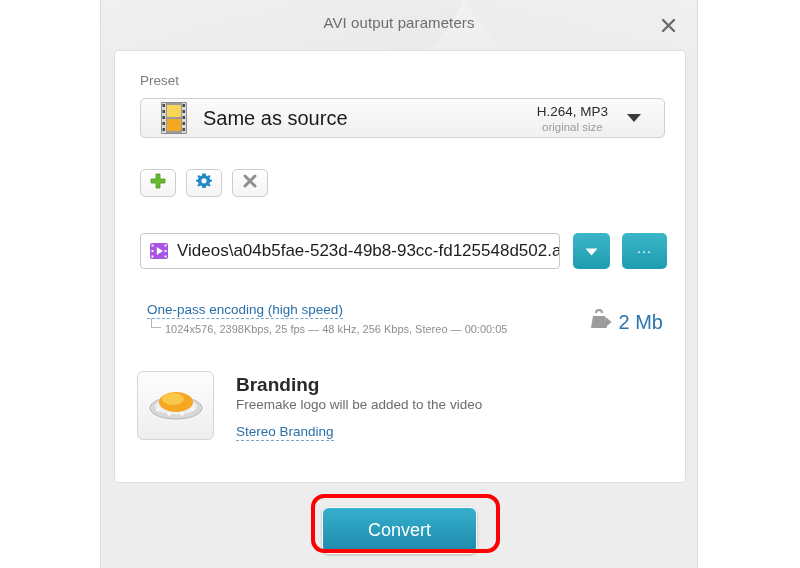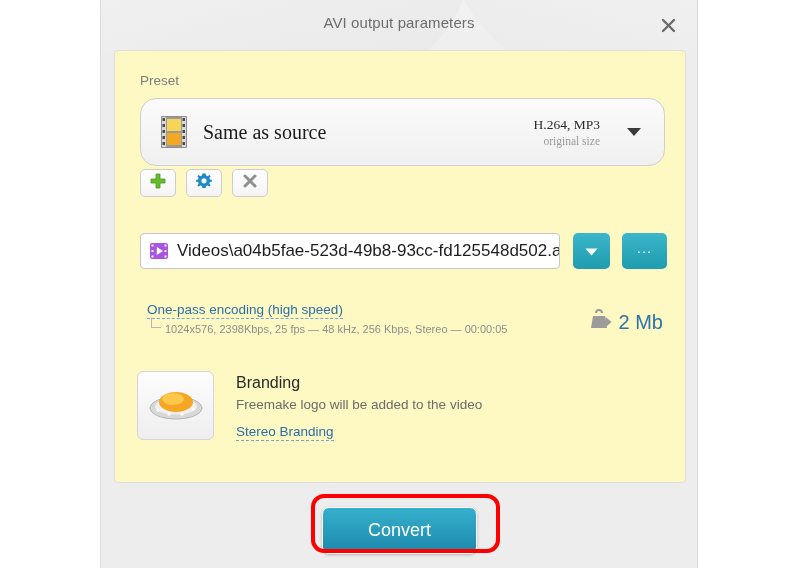--- a/index.html
+++ b/index.html
@@ -46,43 +46,43 @@
   .close-btn {
     position: absolute; right: 16px; top: 12px;
     width: 26px; height: 26px; cursor: pointer;
     display: flex; align-items: center; justify-content: center;
   }
   .close-btn svg { display:block; }
 
   
   .panel {
     position: absolute; left: 13px; top: 50px; width: 572px; height: 433px;
-    background: #fef9c3;
+    background: #ffffff;
     border: 1px solid #dedede;
     border-radius: 4px;
   }
 
   .field-label {
     position: absolute; font-size: 13.5px; color: #7d7d7d;
   }
 
   
   .preset-combo {
-    position: absolute; left: 25px; top: 47px; width: 525px; height: 68px;
+    position: absolute; left: 25px; top: 47px; width: 525px; height: 40px;
     background: linear-gradient(180deg,#fbfbfb 0%,#f0f0f0 100%);
     border: 1px solid #cfcfcf;
-    border-radius: 16px;
-    display: flex; align-items: center; cursor: pointer; font-family: Liberation Serif, serif;
+    border-radius: 5px;
+    display: flex; align-items: center; cursor: pointer;
   }
   .film-icon { width: 26px; height: 32px; margin-left: 20px; flex: none; position: relative; }
   .preset-name {
     margin-left: 16px; font-size: 20px; color: #1b1b1b; flex: 1;
     font-weight: 400;
   }
-  .preset-meta { text-align: right; margin-right: 26px; }
+  .preset-meta { text-align: center; margin-right: 18px; }
   .preset-meta .line1 { font-size: 13.5px; color: #2b2b2b; }
   .preset-meta .line2 { font-size: 11.5px; color: #9a9a9a; margin-top: 2px; }
   .caret-down { margin-right: 22px; flex: none; }
 
   
   .btn-row { position: absolute; left: 25px; top: 118px; display: flex; gap: 10px; }
   .sq-btn {
     width: 36px; height: 28px; border: 1px solid #cdcdcd; border-radius: 5px;
     background: linear-gradient(180deg,#ffffff 0%,#f4f4f4 100%);
     display: flex; align-items: center; justify-content: center; cursor: pointer;
@@ -135,21 +135,21 @@
 
   
   .brand-thumb {
     position: absolute; left: 22px; top: 320px; width: 77px; height: 69px;
     background: linear-gradient(180deg,#fdfdfd 0%,#eeeeee 100%);
     border: 1px solid #d5d5d5; border-radius: 6px;
     display: flex; align-items: center; justify-content: center;
   }
   .brand-title {
     position: absolute; left: 121px; top: 323px;
-    font-size: 16px; font-weight: normal; color: #2a2a2a;
+    font-size: 19px; font-weight: bold; color: #2a2a2a;
   }
   .brand-sub {
     position: absolute; left: 121px; top: 346px;
     font-size: 13.5px; color: #6b6b6b;
   }
   .brand-link {
     position: absolute; left: 121px; top: 373px;
     font-size: 13.5px; color: #2a6fa8; cursor: pointer;
     border-bottom: 1px dashed #74a6cd; padding-bottom: 1px;
   }

